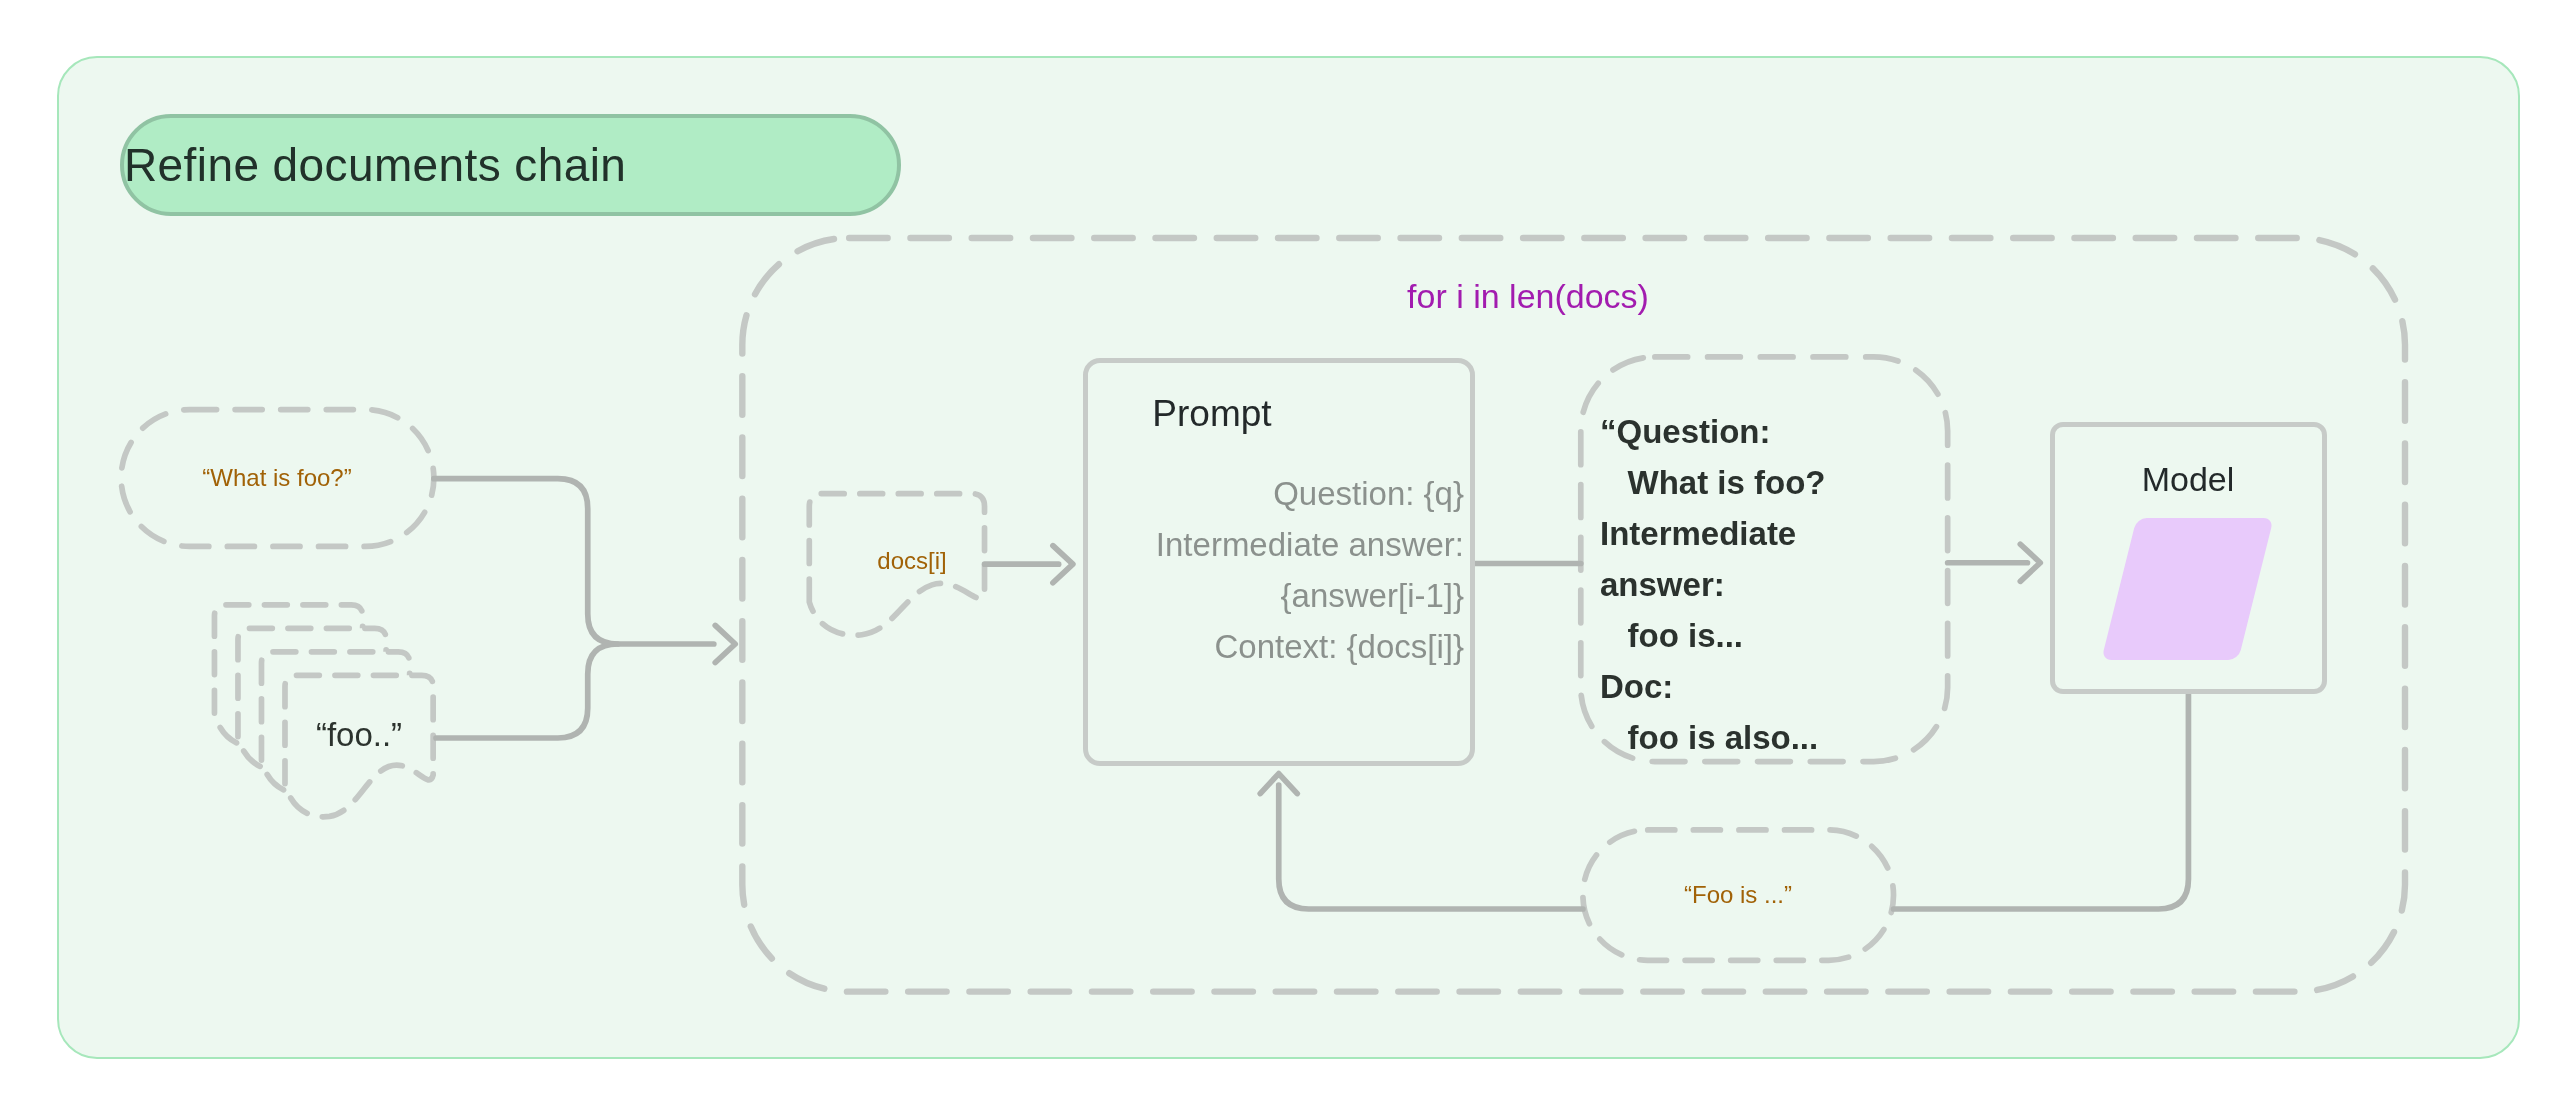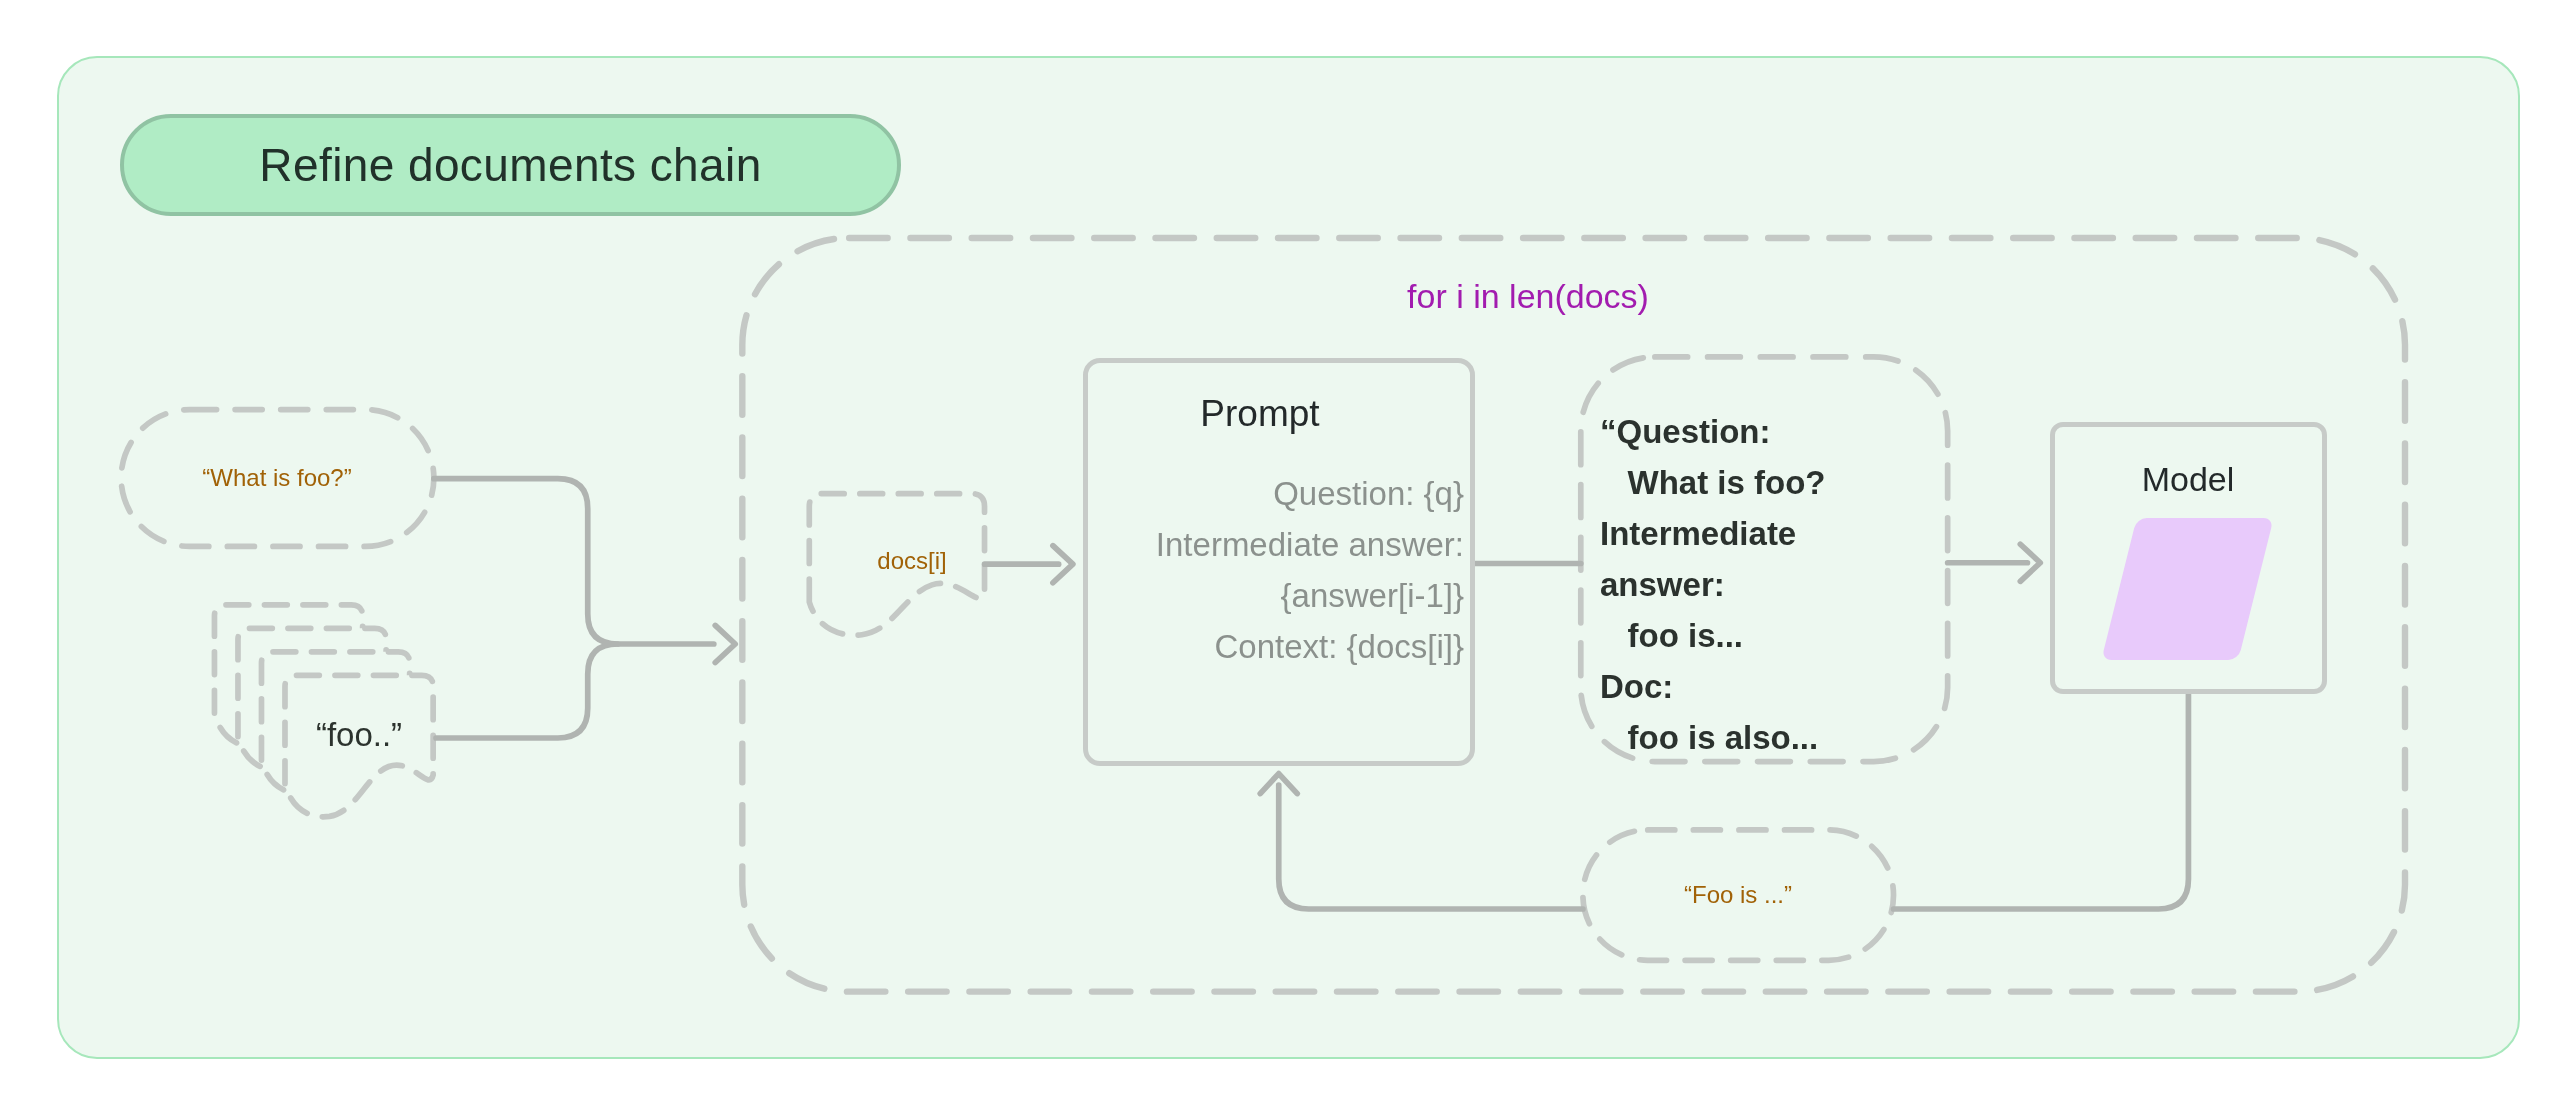--- a/index.html
+++ b/index.html
@@ -11,32 +11,32 @@
   .abs{position:absolute;}
   .card{
     left:57px;top:56px;width:2463px;height:1003px;
     background:#edf8f0;border:2.8px solid #a6e7bb;border-radius:40px;
     box-sizing:border-box;
   }
   svg.layer{left:0;top:0;}
   .title-badge{
     left:120px;top:114px;width:781px;height:102px;
     background:#b0ecc5;border:4.3px solid #90c3a3;border-radius:56px;
-    box-sizing:border-box;display:flex;align-items:center;justify-content:center;
+    box-sizing:border-box;display:flex;align-items:center;
     font-size:46px;font-weight:500;color:#21312a;letter-spacing:0.4px;
   }
   .center-label{transform:translate(-50%,-50%);white-space:nowrap;}
   .loop-label{font-size:34px;color:#a21caf;}
   .node-label{font-size:24px;color:#a16207;}
   .foo-label{font-size:33px;color:#2c332e;}
   .prompt-box{
     left:1083px;top:358px;width:392px;height:408px;
     border:5.7px solid #c7cbc8;border-radius:17px;box-sizing:border-box;
   }
-  .prompt-title{left:1212px;top:414px;font-size:37px;color:#23292a;margin-left:48px;}
+  .prompt-title{left:1212px;top:414px;font-size:37px;color:#23292a;}
   .prompt-body{
     left:1108px;top:468px;width:356px;
     font-size:33px;line-height:51px;color:#8b918d;white-space:pre-line;text-align:right;
   }
   .filled-text{
     left:1600px;top:406px;width:335px;
     font-size:33px;line-height:51px;color:#2b322e;white-space:pre;font-weight:bold;
   }
   .model-box{
     left:2050px;top:422px;width:277px;height:272px;

